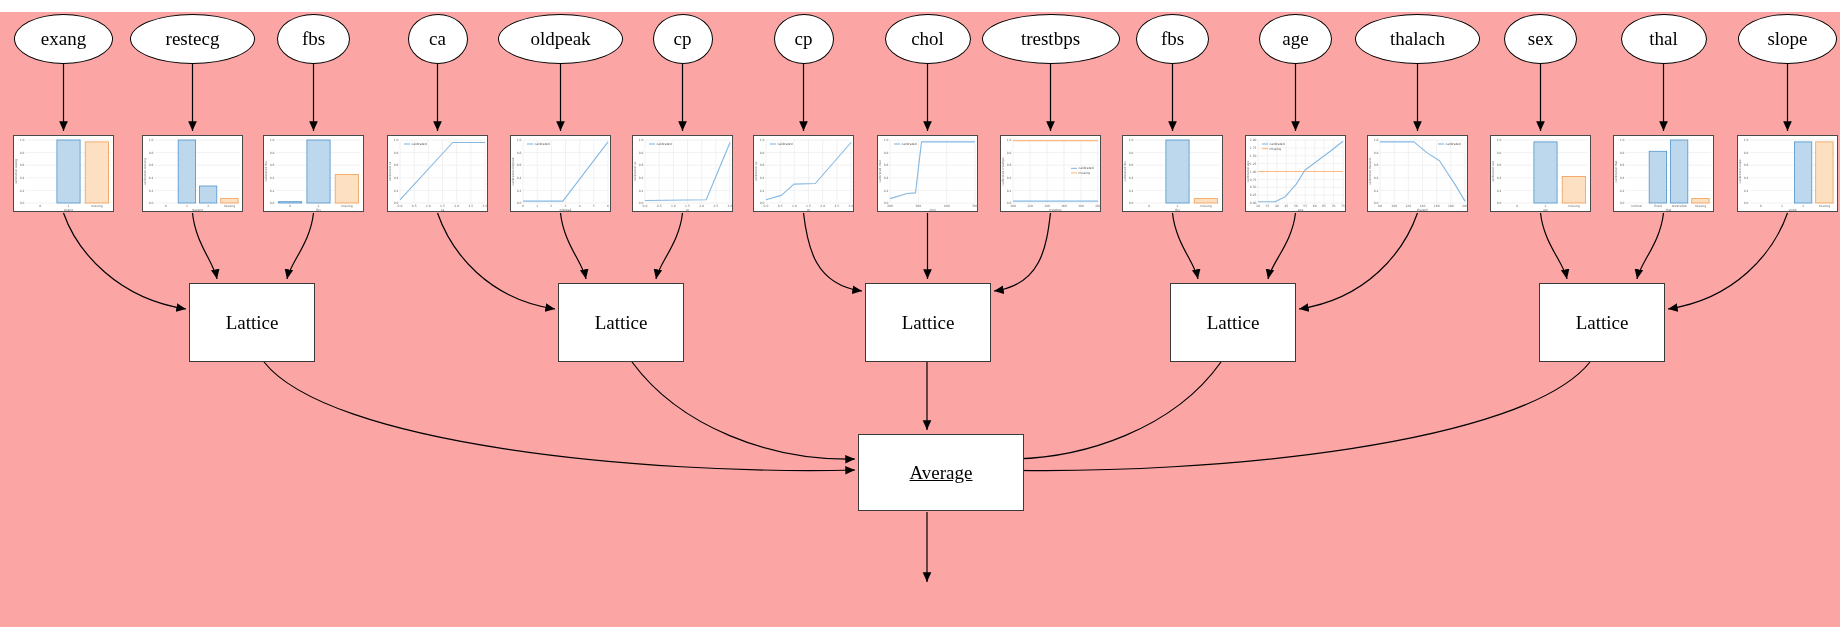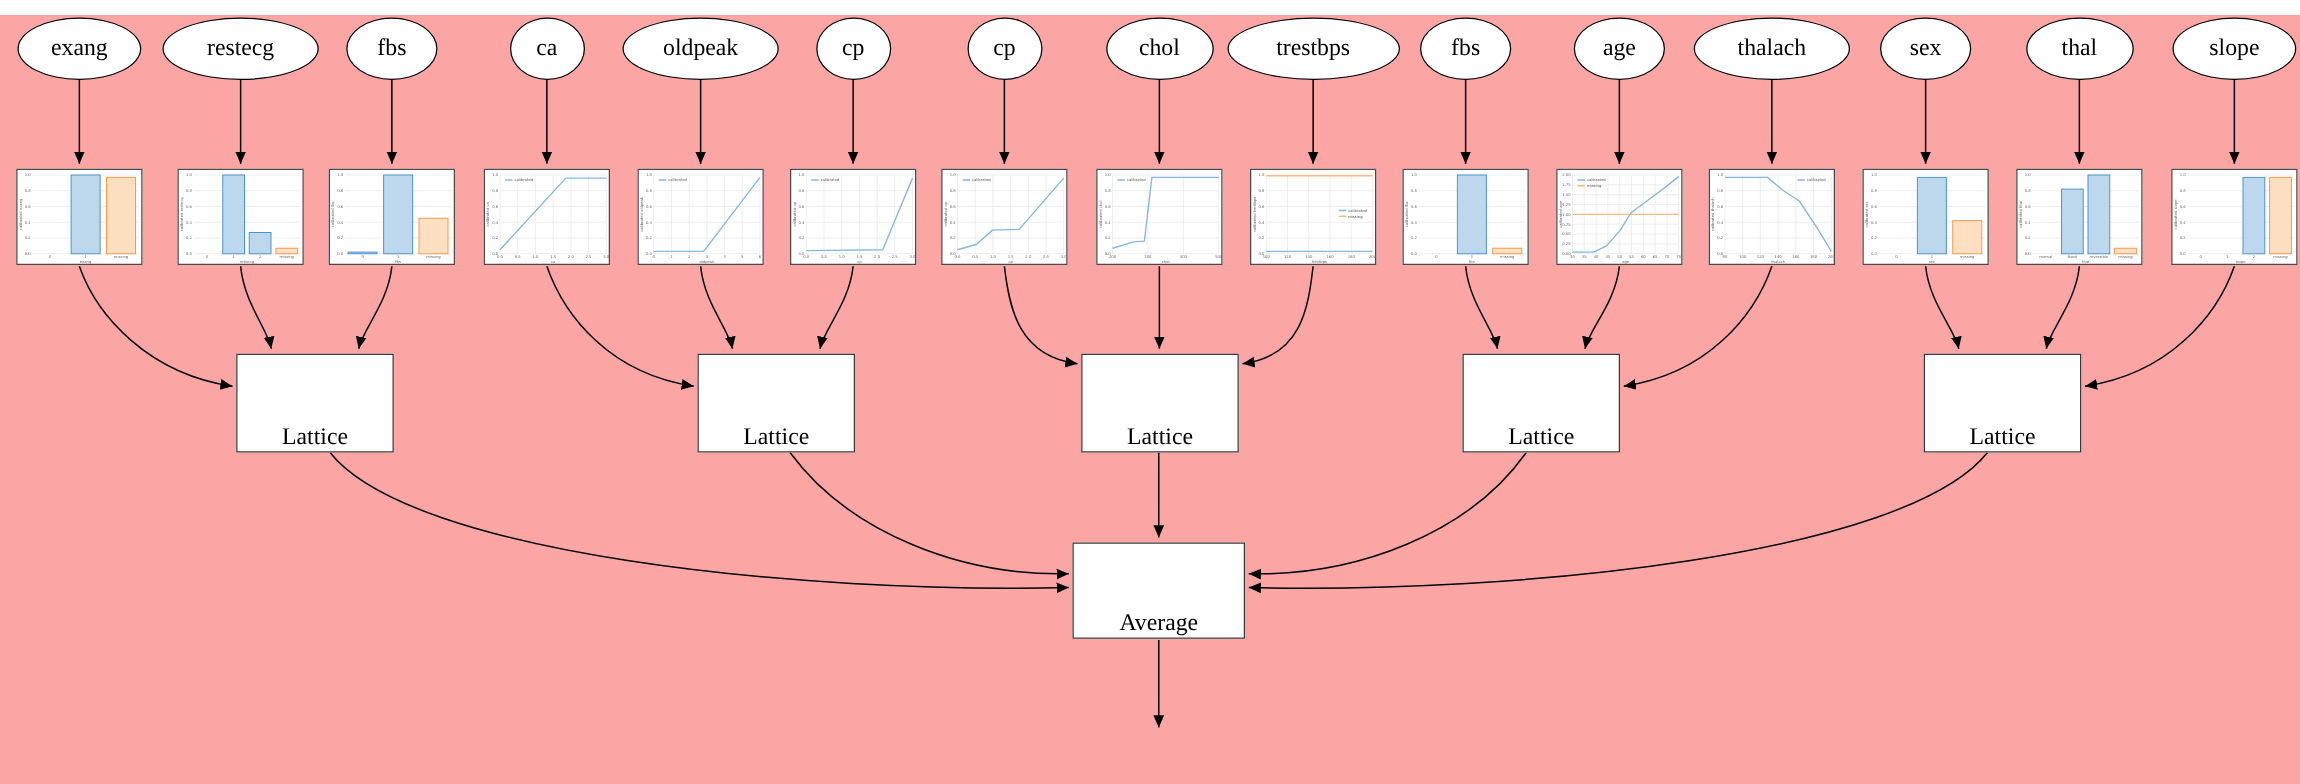--- a/index.html
+++ b/index.html
@@ -3,21 +3,21 @@
 <meta charset="utf-8">
 <style>
   html,body{margin:0;padding:0;background:#fff;}
   #canvas{position:relative;width:1840px;height:627px;background:#fca5a5;overflow:hidden;
           font-family:"Liberation Serif",serif;margin-top:12px;}
   #edges{position:absolute;left:0;top:0;width:1840px;height:627px;}
   .ellipse{position:absolute;border:1px solid #000;border-radius:50%;background:#fff;
            display:flex;align-items:center;justify-content:center;font-size:19px;color:#000;
            box-sizing:border-box;}
   .box{position:absolute;border:1px solid #3a3a3a;background:#fff;display:flex;
-       align-items:flex-end;justify-content:center;font-size:19px;color:#000;box-sizing:border-box;}
+       align-items:center;justify-content:center;font-size:19px;color:#000;box-sizing:border-box;}
   .chart{position:absolute;border:1px solid #4a4a4a;background:#fff;box-sizing:border-box;}
   .chart svg{display:block;}
 </style>
 </head>
 <body>
 
 <div id="canvas">
   <svg id="edges" xmlns="http://www.w3.org/2000/svg">
       <defs>
         <marker id="arw" viewBox="0 0 10 10" refX="9" refY="5" markerWidth="9" markerHeight="9" orient="auto">
@@ -573,16 +573,16 @@
       <div class="box" style="left: 865px; top: 271px; width: 126px; height: 79px;">
         <span>Lattice</span>
       </div>
       <div class="box" style="left: 1170px; top: 271px; width: 126px; height: 79px;">
         <span>Lattice</span>
       </div>
       <div class="box" style="left: 1539px; top: 271px; width: 126px; height: 79px;">
         <span>Lattice</span>
       </div>
     </div>
-  <div class="box" id="avg-box" style="left:858px;top:422px;width:138px;height:77px;">
+  <div class="box" id="avg-box" style="left:858px;top:422px;width:166px;height:77px;text-decoration:underline;">
     <span>Average</span>
   </div>
 </div>
 
 </body></html>

